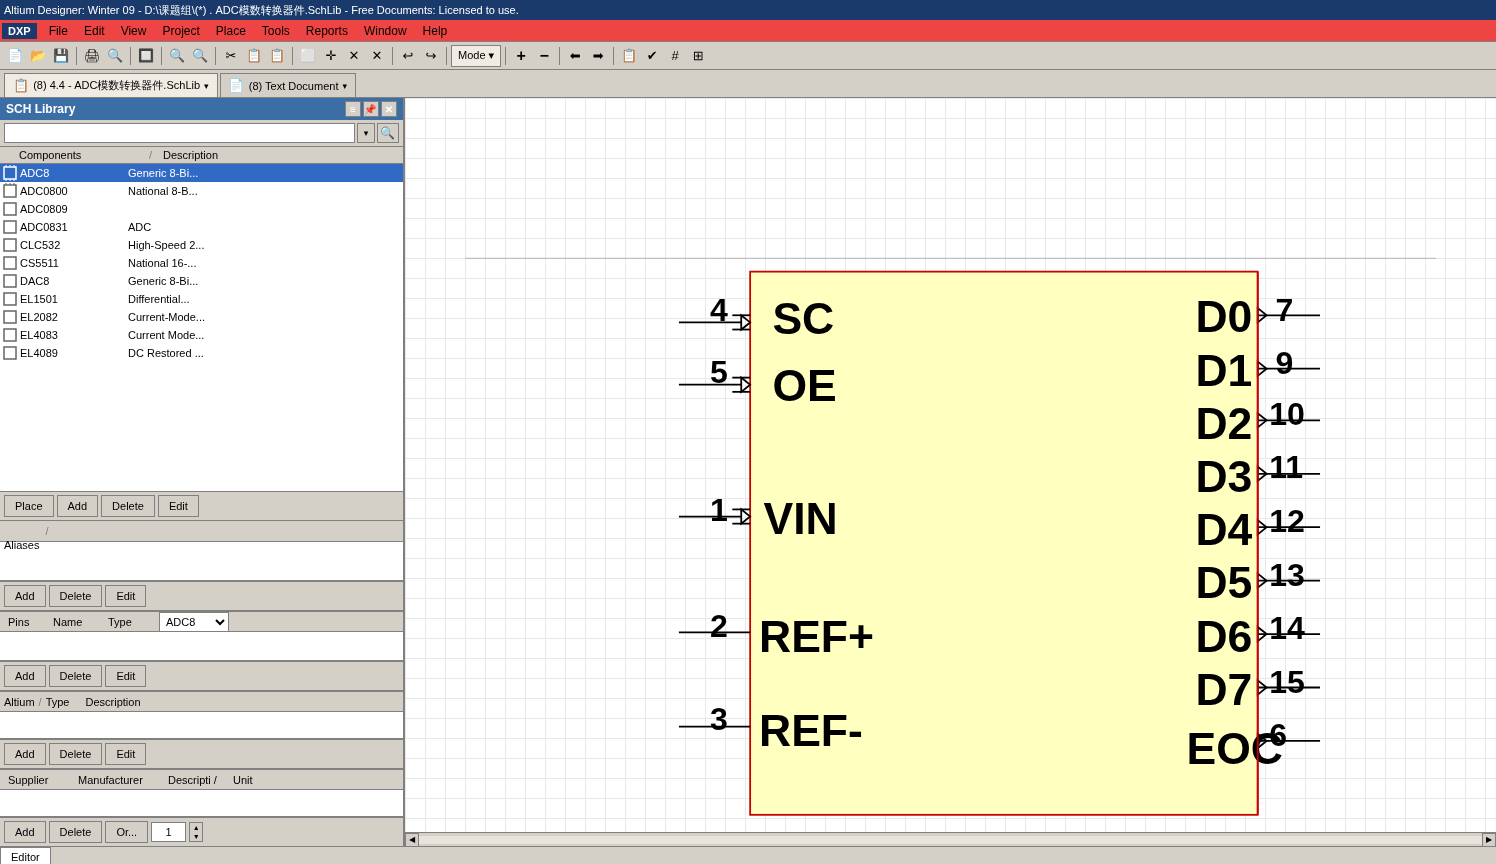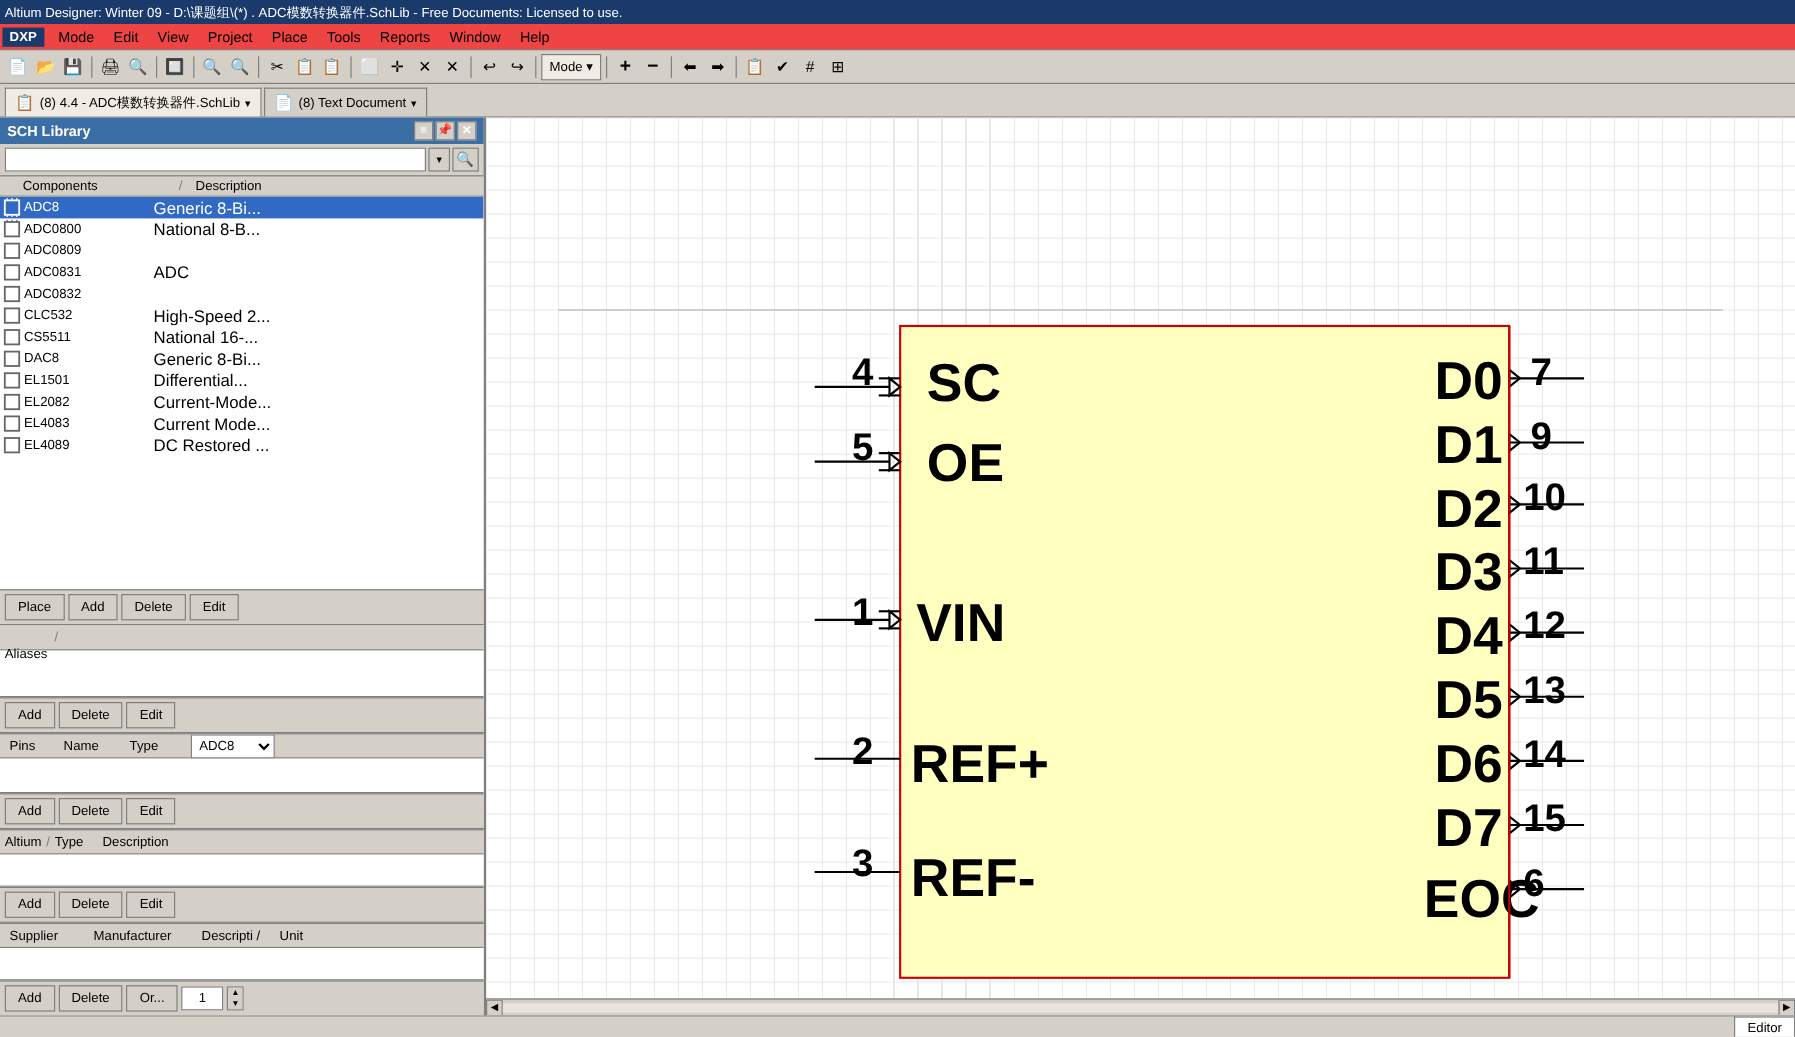--- a/index.html
+++ b/index.html
@@ -198,21 +198,21 @@
       display: flex;
       align-items: center;
       height: 18px;
       padding: 0 2px;
       cursor: pointer;
       font-size: 11px;
     }
     .component-row.selected { background: #316ac5; color: white; }
     .comp-icon { width: 16px; height: 16px; margin-right: 2px; flex-shrink: 0; }
     .comp-name { width: 108px; overflow: hidden; text-overflow: ellipsis; white-space: nowrap; }
-    .comp-desc { flex: 1; overflow: hidden; text-overflow: ellipsis; white-space: nowrap; font-size: 14px; }
+    .comp-desc { flex: 1; overflow: hidden; text-overflow: ellipsis; white-space: nowrap; font-size: 11px; }
 
     
     .action-row {
       display: flex;
       gap: 3px;
       padding: 3px 4px;
       background: #d4d0c8;
       border-top: 1px solid #808080;
     }
     .action-btn {
@@ -348,21 +348,20 @@
       background-size: 20px 20px;
     }
 
     
     .bottom-tabs {
       height: 18px;
       background: #d4d0c8;
       border-top: 1px solid #808080;
       display: flex;
       align-items: flex-start;
-      justify-content: flex-end;
     }
     .bottom-tab {
       height: 18px;
       border: 1px solid #808080;
       border-bottom: none;
       background: #d4d0c8;
       padding: 0 10px;
       cursor: pointer;
       font-size: 11px;
       display: flex;
@@ -397,21 +396,21 @@
   </style>
 </head>
 <body>
 
 <div class="title-bar">
   <span class="title-bar-text">Altium Designer: Winter 09 - D:\课题组\(*)  . ADC模数转换器件.SchLib - Free Documents: Licensed to use.</span>
 </div>
 
 <div class="menu-bar">
   <div class="dxp-logo">DXP</div>
-  <div class="menu-item">Mode</div>
+  <div class="menu-item">File</div>
   <div class="menu-item">Edit</div>
   <div class="menu-item">View</div>
   <div class="menu-item">Project</div>
   <div class="menu-item">Place</div>
   <div class="menu-item">Tools</div>
   <div class="menu-item">Reports</div>
   <div class="menu-item">Window</div>
   <div class="menu-item">Help</div>
 </div>
 
@@ -530,27 +529,20 @@
           <svg class="comp-icon" viewBox="0 0 16 16">
               <rect x="2" y="2" width="12" height="12" fill="none" stroke="#666" stroke-width="1.5"></rect>
             </svg>
           <span class="comp-name">ADC0831</span>
           <span class="comp-desc">ADC</span>
         </div>
         <div class="component-row">
           <svg class="comp-icon" viewBox="0 0 16 16">
               <rect x="2" y="2" width="12" height="12" fill="none" stroke="#666" stroke-width="1.5"></rect>
             </svg>
-          <span class="comp-name">ADC0832</span>
-          <span class="comp-desc"></span>
-        </div>
-        <div class="component-row">
-          <svg class="comp-icon" viewBox="0 0 16 16">
-              <rect x="2" y="2" width="12" height="12" fill="none" stroke="#666" stroke-width="1.5"></rect>
-            </svg>
           <span class="comp-name">CLC532</span>
           <span class="comp-desc">High-Speed 2...</span>
         </div>
         <div class="component-row">
           <svg class="comp-icon" viewBox="0 0 16 16">
               <rect x="2" y="2" width="12" height="12" fill="none" stroke="#666" stroke-width="1.5"></rect>
             </svg>
           <span class="comp-name">CS5511</span>
           <span class="comp-desc">National 16-...</span>
         </div>

